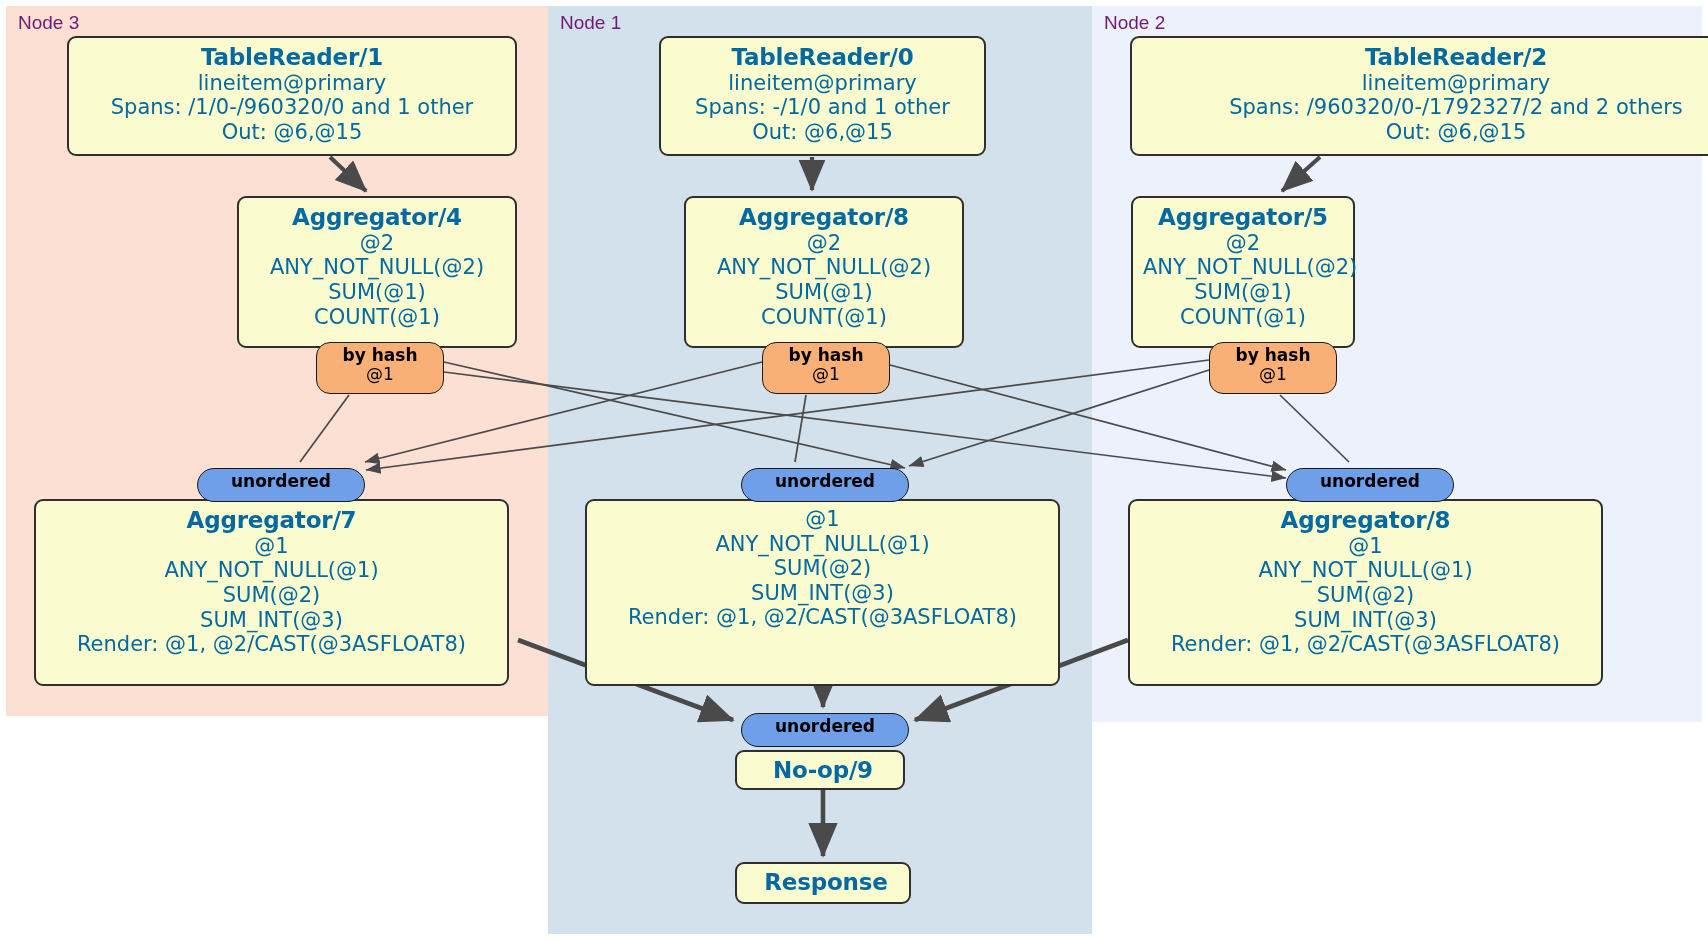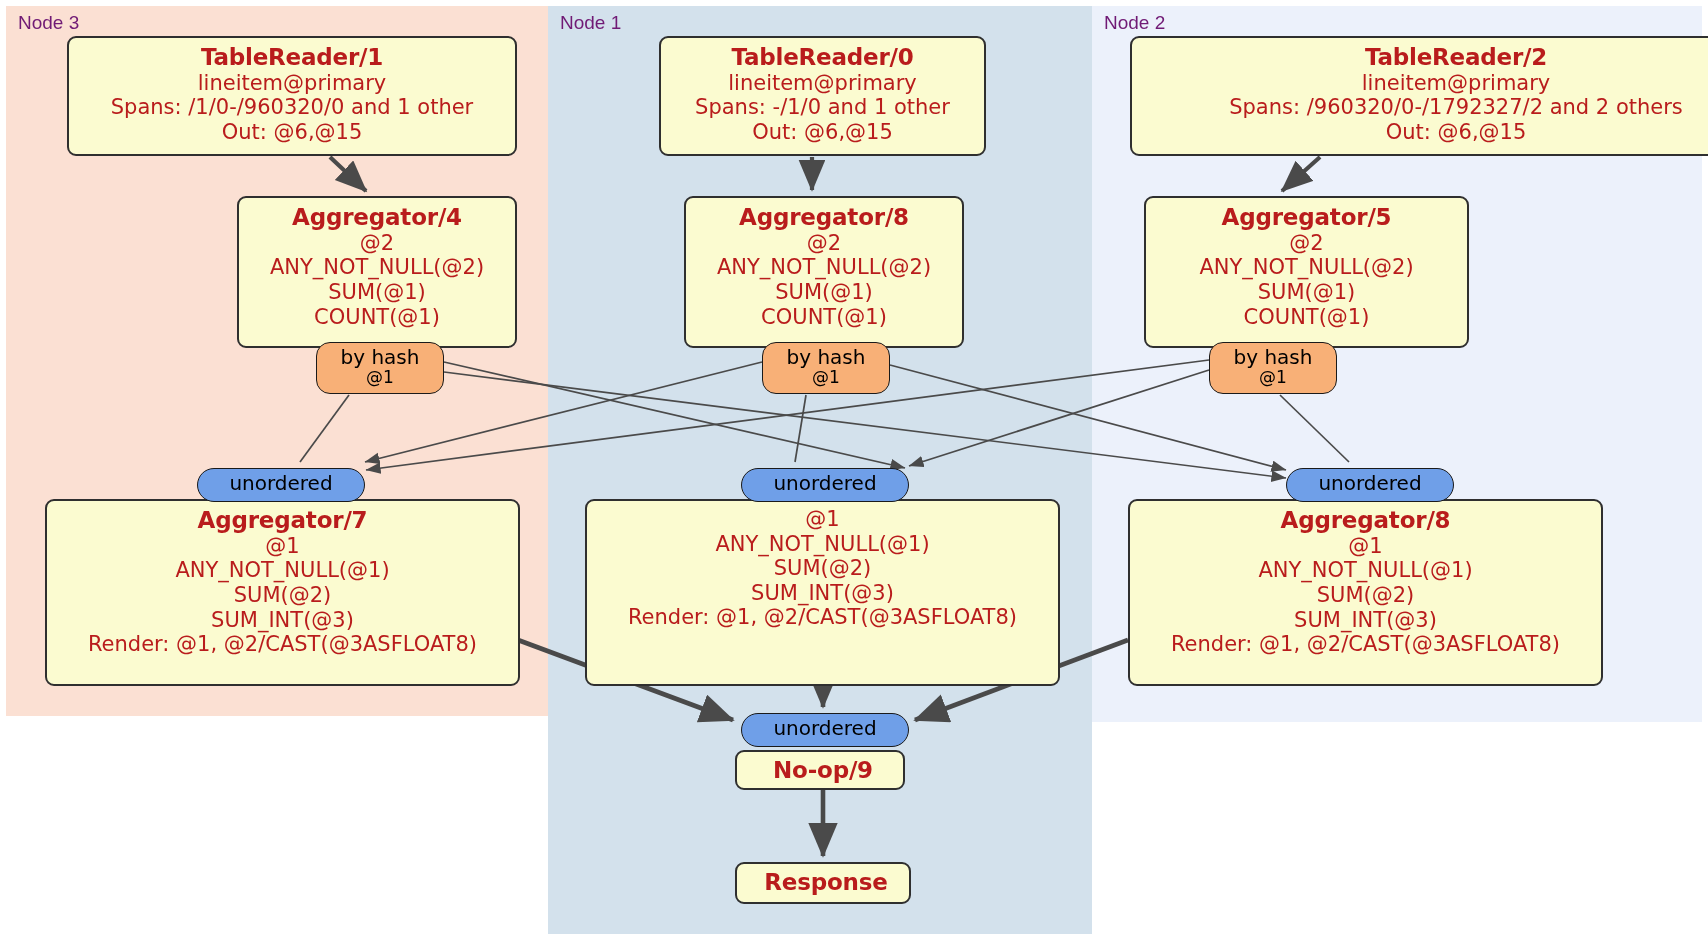--- a/index.html
+++ b/index.html
@@ -35,21 +35,21 @@
   .proc {
     position: absolute;
     box-sizing: border-box;
     background: #fbfbd0;
     border: 2px solid #2f2f2f;
     border-radius: 9px;
     text-align: center;
     padding: 6px 10px 7px 10px;
     font-size: 21px;
     line-height: 1.17;
-    color: #b91c1c;
+    color: #0369a1;
     font-family: "DejaVu Sans", sans-serif;
     white-space: nowrap;
   }
   .proc .ttl {
     font-weight: bold;
     font-size: 23px;
     display: block;
     letter-spacing: -0.2px;
   }
   .proc .ln {
@@ -66,21 +66,21 @@
     border: 1.6px solid #1a1a1a;
     border-radius: 16px;
     text-align: center;
     font-size: 18px;
     color: #000;
     font-family: "DejaVu Sans", sans-serif;
     white-space: nowrap;
     line-height: 1.12;
     padding-top: 3px;
   }
-  .pill .p1 { display: block; font-weight: normal; font-size: 20px; }
+  .pill .p1 { display: block; font-weight: bold; font-size: 17px; }
   .pill .p2 { display: block; font-weight: normal; font-size: 17px; }
   .pill.hash { background: #f8b077; border-radius: 14px; }
   .pill.unord { background: #6f9fe8; border-radius: 17px; }
 
   svg.edges {
     position: absolute;
     left: 0; top: 0;
     width: 1708px;
     height: 940px;
     pointer-events: none;
@@ -166,29 +166,29 @@
   </div>
 
   <div class="proc" id="proc-aggregator3" style="left: 684px; top: 196px; width: 280px; height: 152px;">
     <span class="ttl">Aggregator/8</span>
     <span class="ln">@2</span>
     <span class="ln">ANY_NOT_NULL(@2)</span>
     <span class="ln">SUM(@1)</span>
     <span class="ln">COUNT(@1)</span>
   </div>
 
-  <div class="proc" id="proc-aggregator5" style="left: 1131px; top: 196px; width: 325px; height: 152px; margin-left: 13px;">
+  <div class="proc" id="proc-aggregator5" style="left: 1131px; top: 196px; width: 224px; height: 152px;">
     <span class="ttl">Aggregator/5</span>
     <span class="ln">@2</span>
     <span class="ln">ANY_NOT_NULL(@2)</span>
     <span class="ln">SUM(@1)</span>
     <span class="ln">COUNT(@1)</span>
   </div>
 
-  <div class="proc" id="proc-aggregator7" style="left: 45px; top: 499px; width: 475px; height: 187px;">
+  <div class="proc" id="proc-aggregator7" style="left: 34px; top: 499px; width: 475px; height: 187px;">
     <span class="ttl">Aggregator/7</span>
     <span class="ln">@1</span>
     <span class="ln">ANY_NOT_NULL(@1)</span>
     <span class="ln">SUM(@2)</span>
     <span class="ln">SUM_INT(@3)</span>
     <span class="ln">Render: @1, @2/CAST(@3ASFLOAT8)</span>
   </div>
 
   <div class="proc" id="proc-aggregator6" style="left: 585px; top: 499px; width: 475px; height: 187px;">
     <span class="ln">@1</span>

